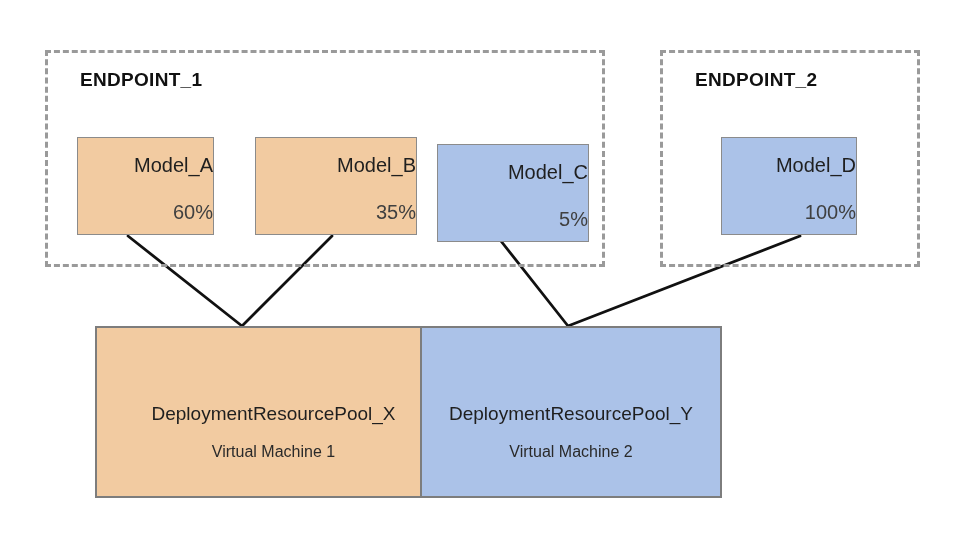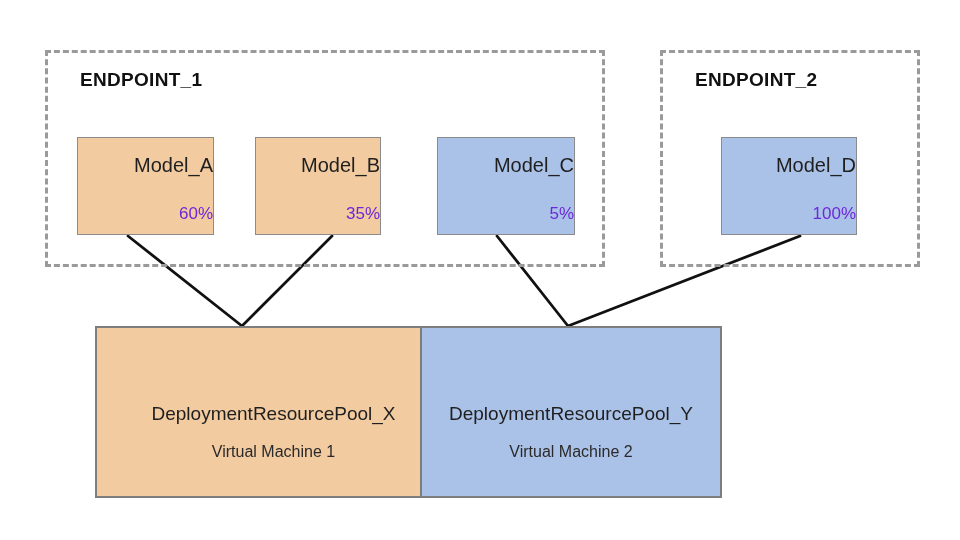--- a/index.html
+++ b/index.html
@@ -49,35 +49,35 @@
   .model {
     position: absolute;
     box-sizing: border-box;
     border: 1.5px solid #8b8b8b;
     width: 137px;
     height: 98px;
     top: 137px;
     text-align: right;
   }
   .model-a { left: 77px; }
-  .model-b { left: 255px; width: 126px; }
-  .model-c { left: 437px; width: 138px; }
+  .model-b { left: 255px; width: 162px; }
+  .model-c { left: 437px; width: 152px; margin-top: 7px; }
   .model-d { left: 721px; width: 136px; }
   .model-name {
     margin-top: 16px;
     font-size: 20px;
     color: #1f1f1f;
   }
   .model-traffic {
     position: absolute;
     bottom: 10px;
     left: 0;
     right: 0;
-    font-size: 17px;
-    color: #6d28d9;
+    font-size: 20px;
+    color: #404040;
   }
   .orange { background: #f2cba1; }
   .blue   { background: #abc2e8; }
   .pool {
     position: absolute;
     box-sizing: border-box;
     border: 2px solid #7d7d7d;
     top: 326px;
     height: 172px;
     text-align: center;

